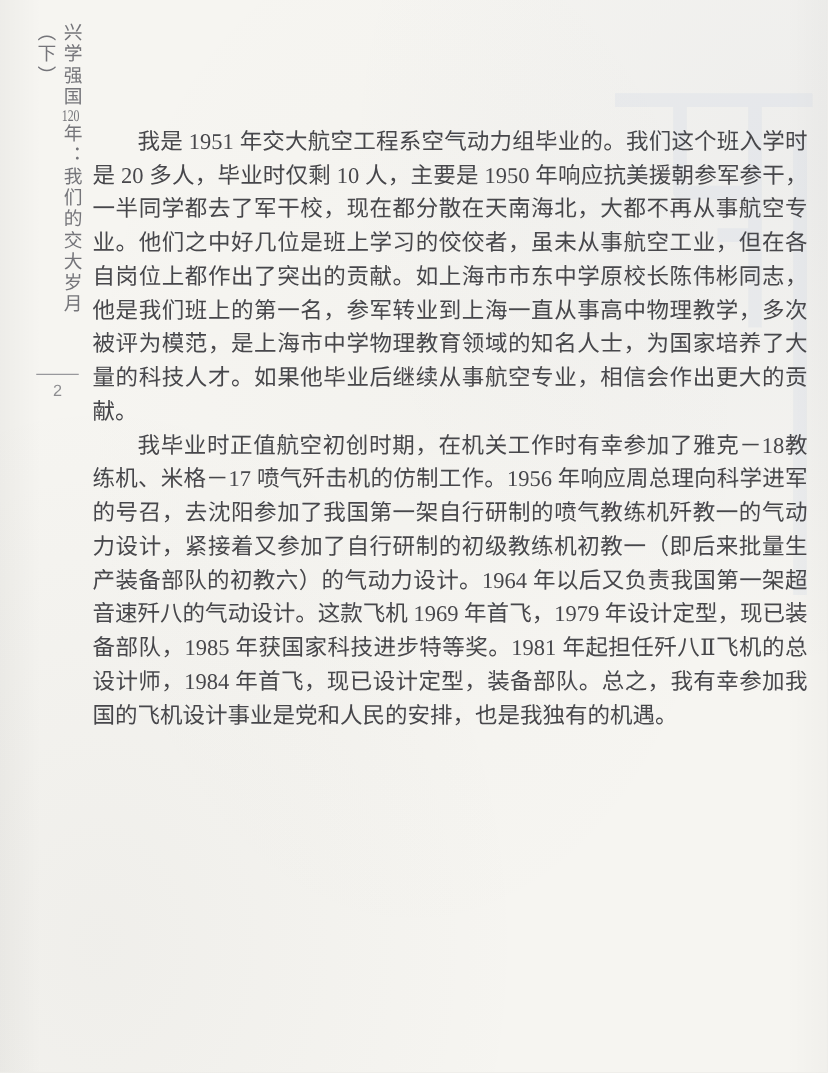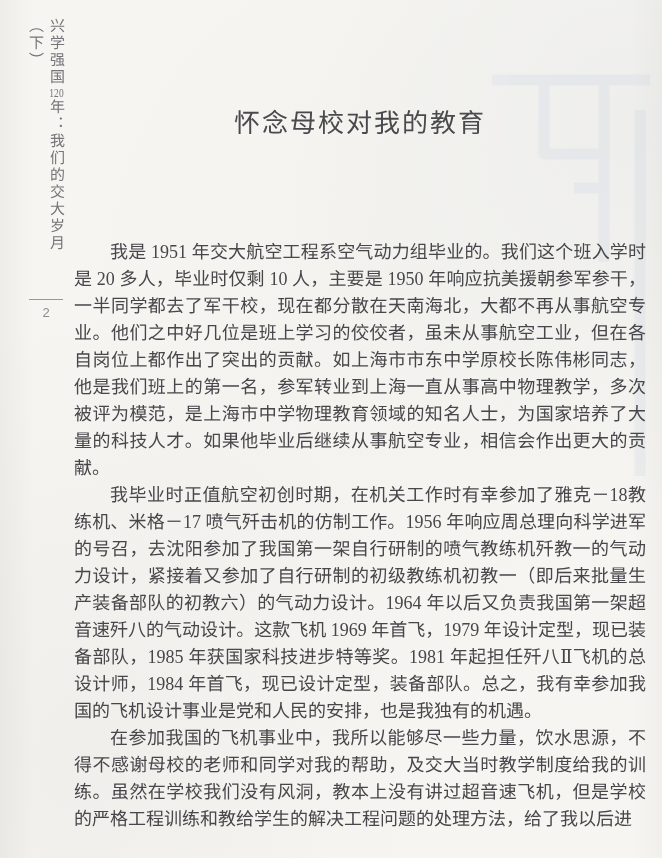--- a/index.html
+++ b/index.html
@@ -88,21 +88,19 @@
     </g>
   </svg>
 
   <div class="sidebar">
     <div class="vtext"><span>兴学强国</span><span class="tcu">120</span><span>年：我们的交大岁月（下）</span></div>
     <div class="rule"></div>
     <div class="pagenum">2</div>
   </div>
 
   <div class="content">
-    <h1 class="title">怀念母校对我的教育</h1>
     <div class="body">
       <p class="para">我是 1951 年交大航空工程系空气动力组毕业的。我们这个班入学时是 20 多人，毕业时仅剩 10 人，主要是 1950 年响应抗美援朝参军参干，一半同学都去了军干校，现在都分散在天南海北，大都不再从事航空专业。他们之中好几位是班上学习的佼佼者，虽未从事航空工业，但在各自岗位上都作出了突出的贡献。如上海市市东中学原校长陈伟彬同志，他是我们班上的第一名，参军转业到上海一直从事高中物理教学，多次被评为模范，是上海市中学物理教育领域的知名人士，为国家培养了大量的科技人才。如果他毕业后继续从事航空专业，相信会作出更大的贡献。</p>
       <p class="para">我毕业时正值航空初创时期，在机关工作时有幸参加了雅克－18教练机、米格－17 喷气歼击机的仿制工作。1956 年响应周总理向科学进军的号召，去沈阳参加了我国第一架自行研制的喷气教练机歼教一的气动力设计，紧接着又参加了自行研制的初级教练机初教一（即后来批量生产装备部队的初教六）的气动力设计。1964 年以后又负责我国第一架超音速歼八的气动设计。这款飞机 1969 年首飞，1979 年设计定型，现已装备部队，1985 年获国家科技进步特等奖。1981 年起担任歼八Ⅱ飞机的总设计师，1984 年首飞，现已设计定型，装备部队。总之，我有幸参加我国的飞机设计事业是党和人民的安排，也是我独有的机遇。</p>
-      <p class="para">在参加我国的飞机事业中，我所以能够尽一些力量，饮水思源，不得不感谢母校的老师和同学对我的帮助，及交大当时教学制度给我的训练。虽然在学校我们没有风洞，教本上没有讲过超音速飞机，但是学校的严格工程训练和教给学生的解决工程问题的处理方法，给了我以后进</p>
     </div>
   </div>
 
 </div>
 
 </body></html>

